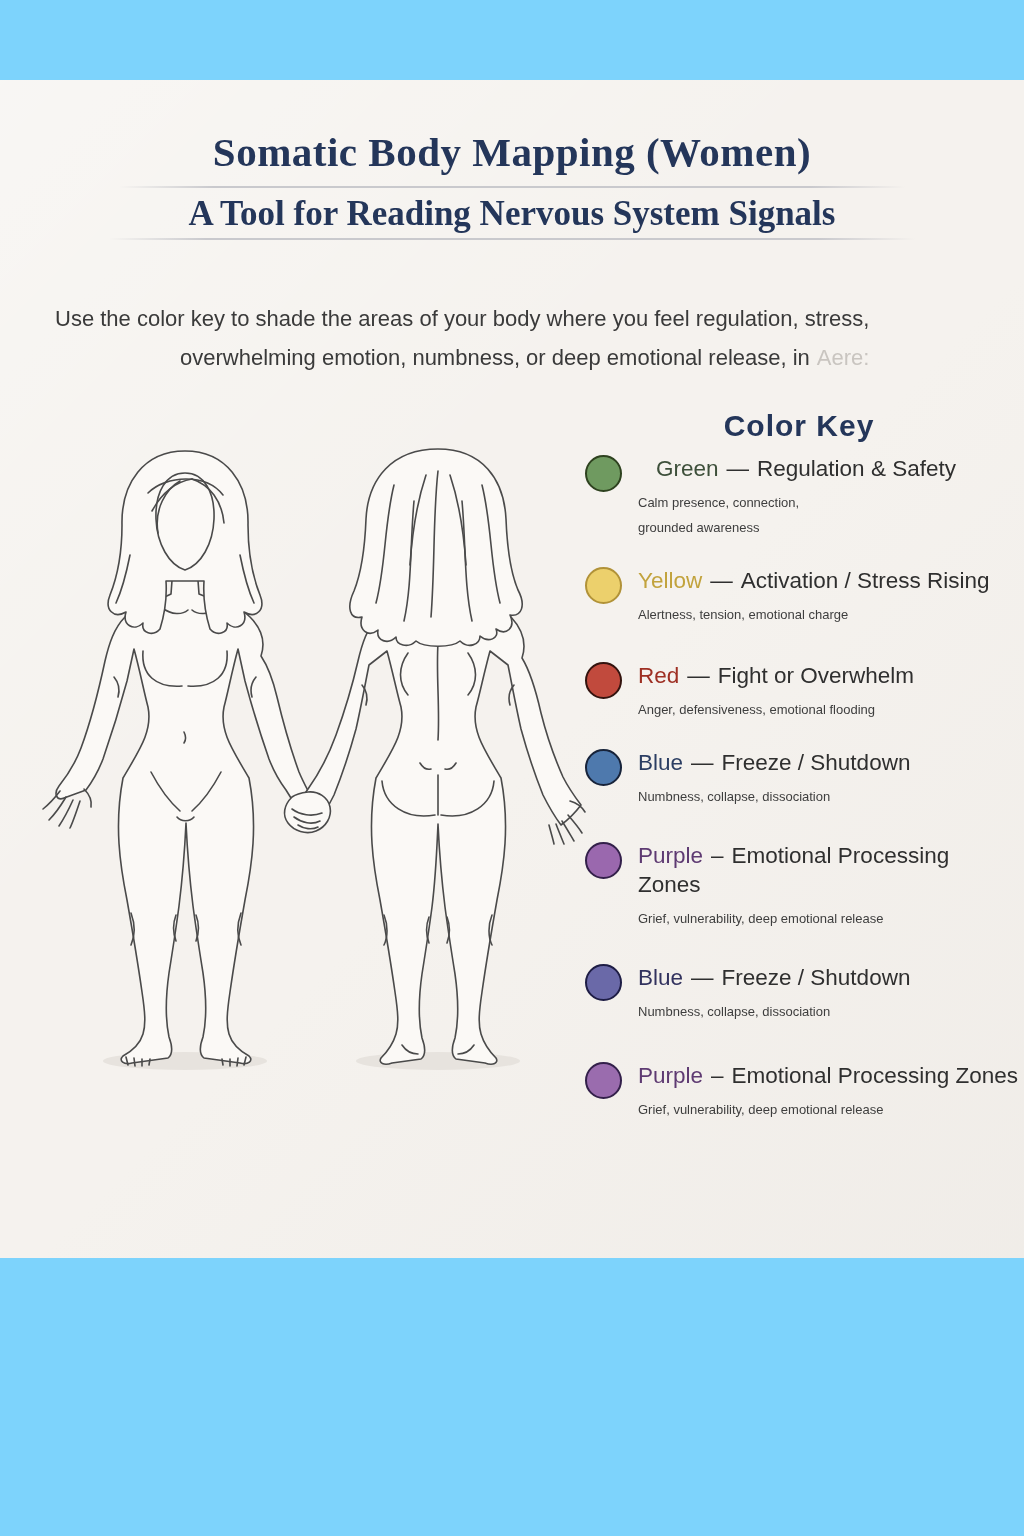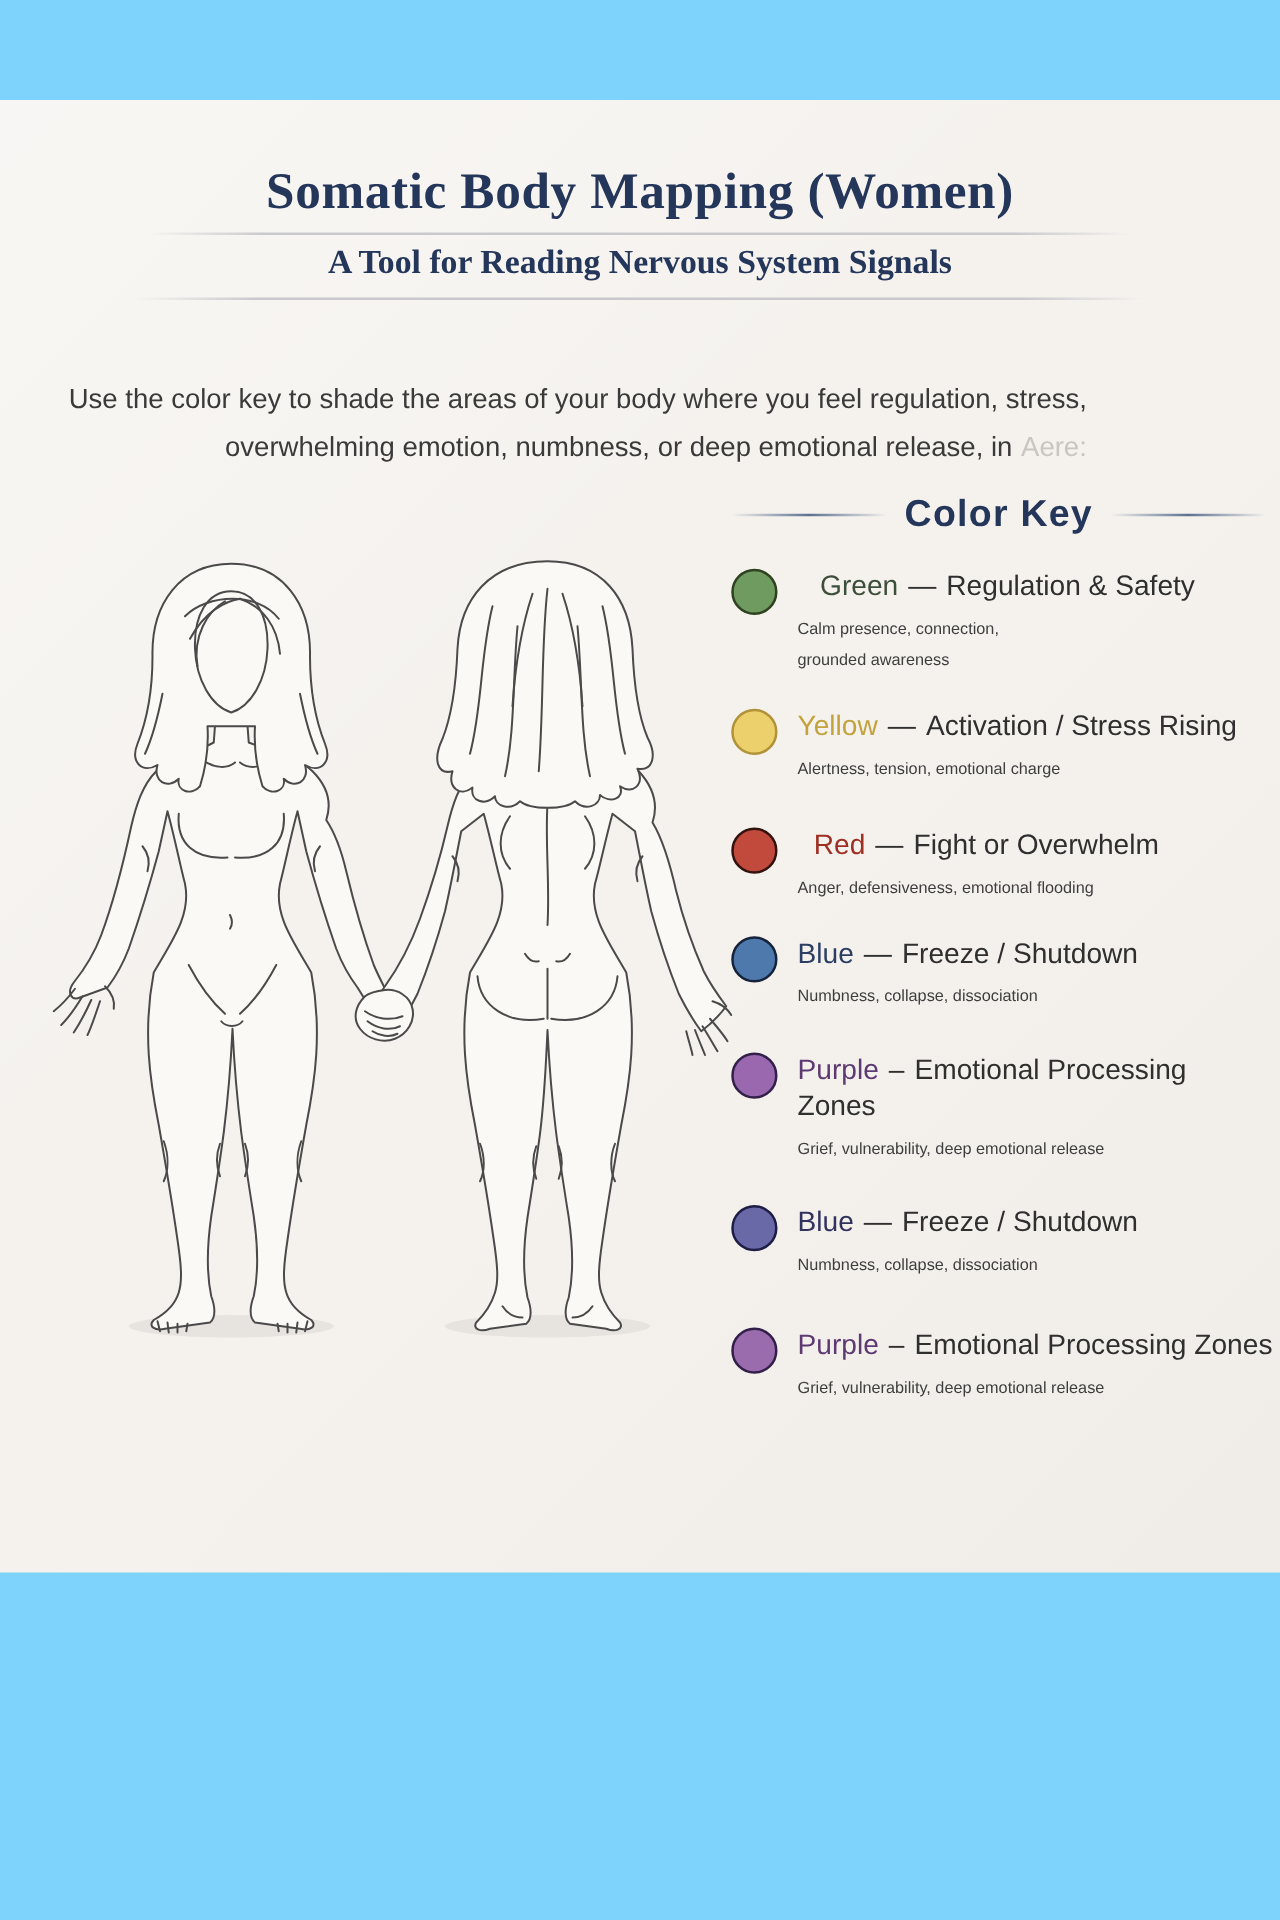--- a/index.html
+++ b/index.html
@@ -19,30 +19,30 @@
     position:absolute; top:48px; left:0; width:100%; text-align:center;
     font-family:"Liberation Serif", serif; font-weight:bold; font-size:41px;
     color:#24365a; letter-spacing:.5px;
   }
   .rule { position:absolute; left:50%; transform:translateX(-50%); height:2px;
     background:linear-gradient(90deg, rgba(160,160,165,0) 0%, #c9c9cd 12%, #c9c9cd 88%, rgba(160,160,165,0) 100%); }
   .rule-1 { top:106px; width:786px; }
   .rule-2 { top:158px; width:806px; }
   .doc-subtitle {
     position:absolute; top:114px; left:0; width:100%; text-align:center;
-    font-family:"Liberation Serif", serif; font-weight:bold; font-size:27px;
+    font-family:"Liberation Serif", serif; font-weight:bold; font-size:35px;
     color:#24365a;
   }
   .intro { position:absolute; top:219px; left:55px; font-size:22px; color:#3a3a3a; line-height:39px; white-space:nowrap; }
   .intro .faded { color:#c9c5c0; }
   .intro-line2 { display:flex; gap:7px;justify-content:flex-end; }
 
   .colorkey-header {
     position:absolute; top:315px; left:585px; width:428px;
-    display:flex; align-items:center; gap:14px;
+    display:flex; align-items:center; gap:14px;flex-direction:column;
   }
   .colorkey-header .hline { flex:1; height:2px;
     background:linear-gradient(90deg, rgba(90,110,140,0) 0%, #5d7190 50%, rgba(90,110,140,0) 100%); }
   .colorkey-title { font-weight:bold; font-size:30px; color:#24365a; letter-spacing:1px; white-space:nowrap; }
 
   .entry { position:absolute; left:585px; width:432px; display:flex; gap:16px; }
   .dot {
     flex:0 0 auto; width:37px; height:37px; border-radius:50%;
     border:2.5px solid #222; margin-top:1px;
   }
@@ -106,21 +106,21 @@
           <span>Activation / Stress Rising</span>
         </div>
         <div class="entry-desc">Alertness, tension, emotional charge</div>
       </div>
     </div>
 
     <div class="entry" style="top:581px">
       <span class="dot" style="background-color: rgb(193, 74, 61); border-color: rgb(51, 19, 14);"></span>
       <div class="entry-text">
         <div class="entry-title">
-          <span class="cname" style="color: rgb(158, 47, 35); margin-left: 13px;">Red</span>
+          <span class="cname" style="color: rgb(158, 47, 35);">Red</span>
           <span>—</span>
           <span>Fight or Overwhelm</span>
         </div>
         <div class="entry-desc">Anger, defensiveness, emotional flooding</div>
       </div>
     </div>
 
     <div class="entry" style="top:668px">
       <span class="dot" style="background-color: rgb(78, 121, 173); border-color: rgb(23, 35, 58);"></span>
       <div class="entry-text">

